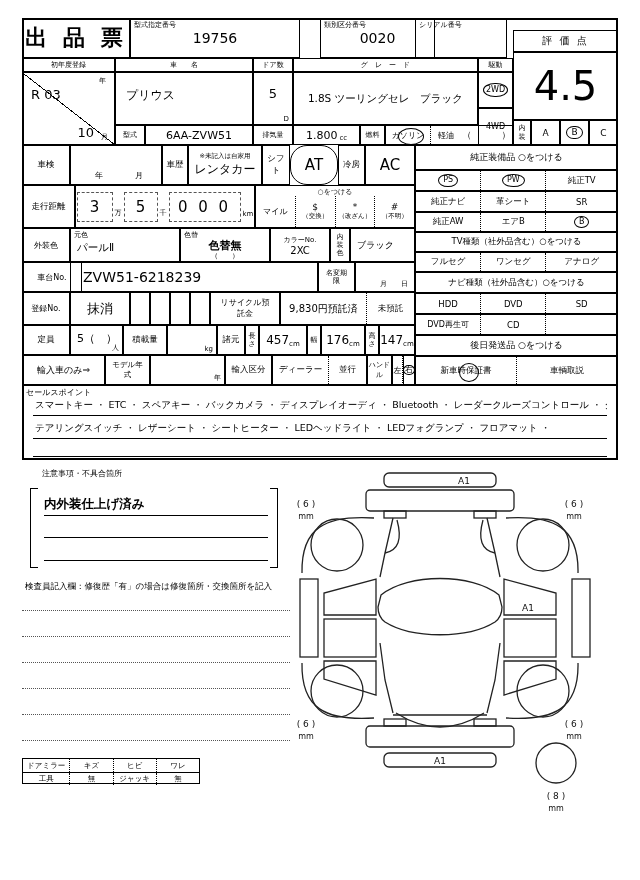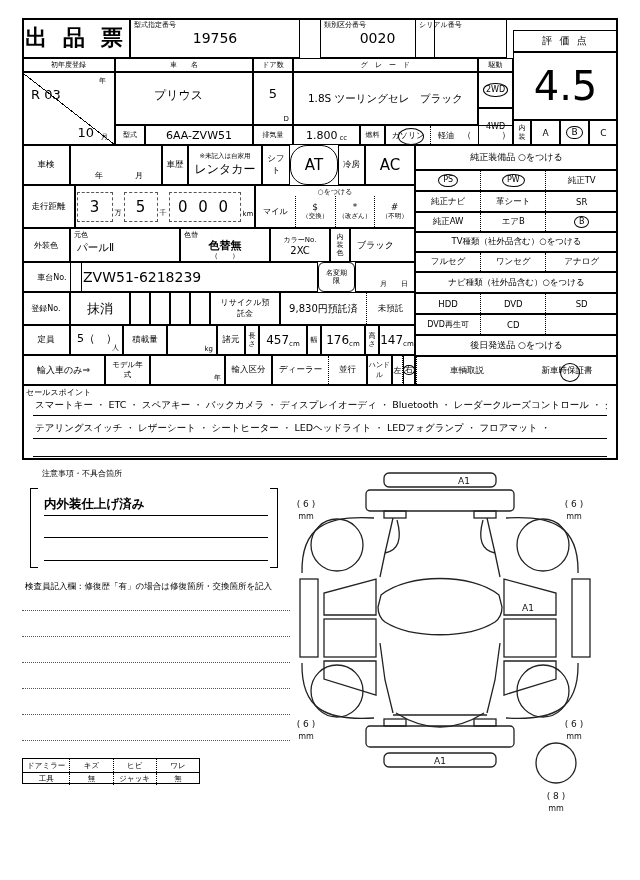--- a/index.html
+++ b/index.html
@@ -57,21 +57,21 @@
 <div class="x bd fx lbl" style="left:293px;top:58px;width:185px;height:14px;">グ　レ　ー　ド</div>
 <div class="x bd fx lbl" style="left:478px;top:58px;width:35px;height:14px;">駆動</div>
 
 <div class="x bd" style="left:22px;top:72px;width:93px;height:73px;background:linear-gradient(to top right,transparent 49.5%,#000 49.5%,#000 50.3%,transparent 50.3%);">
   <span style="position:absolute;left:8px;top:14px;font-size:13px;">R 03</span>
   <span style="position:absolute;right:8px;top:3px;font-size:7px;">年</span>
   <span style="position:absolute;right:20px;bottom:4px;font-size:13px;">10</span>
   <span style="position:absolute;right:6px;bottom:2px;font-size:7px;">月</span>
 </div>
 
-<div class="x bd" style="left:115px;top:72px;width:138px;height:53px;padding-left:28px;">
+<div class="x bd" style="left:115px;top:72px;width:138px;height:53px;">
   <div style="margin:14px 0 0 10px;font-size:12px;">プリウス</div>
 </div>
 <div class="x bd" style="left:253px;top:72px;width:40px;height:53px;">
   <div class="fx" style="height:80%;font-size:13px;">5</div>
   <span class="br">D</span>
 </div>
 <div class="x bd fx" style="left:293px;top:72px;width:185px;height:53px;font-size:10.5px;">1.8S ツーリングセレ　ブラック</div>
 
 <div class="x bd fx" style="left:478px;top:72px;width:35px;height:36px;font-size:8px;">
     <span class="circ" style="padding:2px 2px;">2WD</span>
@@ -159,21 +159,21 @@
 </div>
 <div class="x bd fx vert" style="left:330px;top:228px;width:20px;height:34px;font-size:7px;padding:0 5px;">内装色</div>
 <div class="x bd" style="left:350px;top:228px;width:65px;height:34px;">
   <div style="margin:10px 0 0 6px;font-size:9px;">ブラック</div>
 </div>
 
 <div class="x bd fx" style="left:22px;top:262px;width:60px;height:30px;font-size:8px;">車台No.</div>
 <div class="x bd" style="left:70px;top:262px;width:248px;height:30px;">
   <div style="margin:6px 0 0 12px;font-size:14px;">ZVW51-6218239</div>
 </div>
-<div class="x bd fx vert" style="left:318px;top:262px;width:37px;height:30px;font-size:7px;padding:0 6px;border-radius:6px;">名変期限</div>
+<div class="x bd fx vert" style="left:318px;top:262px;width:37px;height:30px;font-size:7px;padding:0 6px;">名変期限</div>
 <div class="x bd" style="left:355px;top:262px;width:60px;height:30px;">
   <span style="position:absolute;bottom:2px;right:6px;font-size:7px;">月　　日</span>
 </div>
 
 <div class="x bd fx" style="left:22px;top:292px;width:48px;height:33px;font-size:8px;">登録No.</div>
 <div class="x bd fx" style="left:70px;top:292px;width:60px;height:33px;font-size:13px;">抹消</div>
 <div class="x bd" style="left:130px;top:292px;width:20px;height:33px;"></div>
 <div class="x bd" style="left:150px;top:292px;width:20px;height:33px;"></div>
 <div class="x bd" style="left:170px;top:292px;width:20px;height:33px;"></div>
 <div class="x bd" style="left:190px;top:292px;width:20px;height:33px;"></div>
@@ -261,25 +261,25 @@
   <div class="fx dotL" style="flex:1;font-size:8.5px;">DVD</div>
   <div class="fx dotL" style="flex:1.1;font-size:8.5px;">SD</div>
 </div>
 <div class="x bd row" style="left:415px;top:314px;width:203px;height:21px;">
   <div class="fx" style="flex:1;font-size:8px;">DVD再生可</div>
   <div class="fx dotL" style="flex:1;font-size:8.5px;">CD</div>
   <div class="fx dotL" style="flex:1.1;font-size:8.5px;"></div>
 </div>
 <div class="x bd fx" style="left:415px;top:335px;width:203px;height:21px;font-size:9px;">後日発送品 ○をつける</div>
 <div class="x bd row" style="left:415px;top:356px;width:203px;height:29px;">
-  <div class="fx dotL" style="flex:1;font-size:8.5px;">車輌取説</div>
   <div class="fx" style="flex:1;font-size:8.5px;position:relative;">
     <span>新車時保証書</span>
     <span class="ovl" style="width:18px;height:17px;left:43px;top:6px;"></span>
   </div>
+  <div class="fx dotL" style="flex:1;font-size:8.5px;">車輌取説</div>
 </div>
 
 <div class="x bd" style="left:22px;top:385px;width:596px;height:75px;">
   <span class="tl" style="font-size:8px;">セールスポイント</span>
   <div class="sline" style="top:13px;height:16px;">スマートキー ・ ETC ・ スペアキー ・ バックカメラ ・ ディスプレイオーディ ・ Bluetooth ・ レーダークルーズコントロール ・ クリアランスソナー ・ ス</div>
   <div class="sline" style="top:36px;height:16px;">テアリングスイッチ ・ レザーシート ・ シートヒーター ・ LEDヘッドライト ・ LEDフォグランプ ・ フロアマット ・</div>
   <div class="sline" style="top:56px;height:14px;"></div>
 </div>
 
 <div class="x" style="left:30px;top:488px;width:8px;height:80px;border-left:1.5px solid #000;border-top:1.5px solid #000;border-bottom:1.5px solid #000;"></div>

